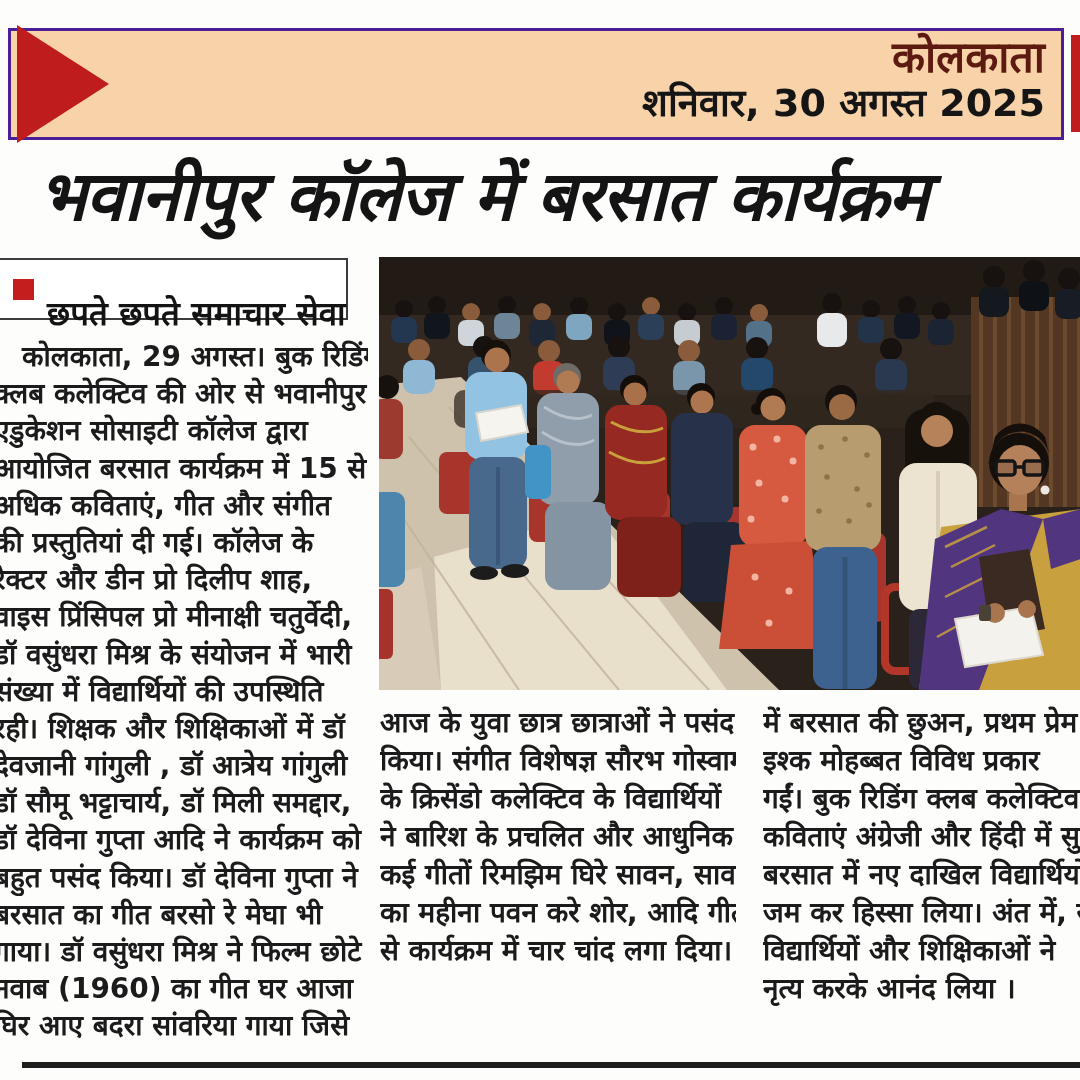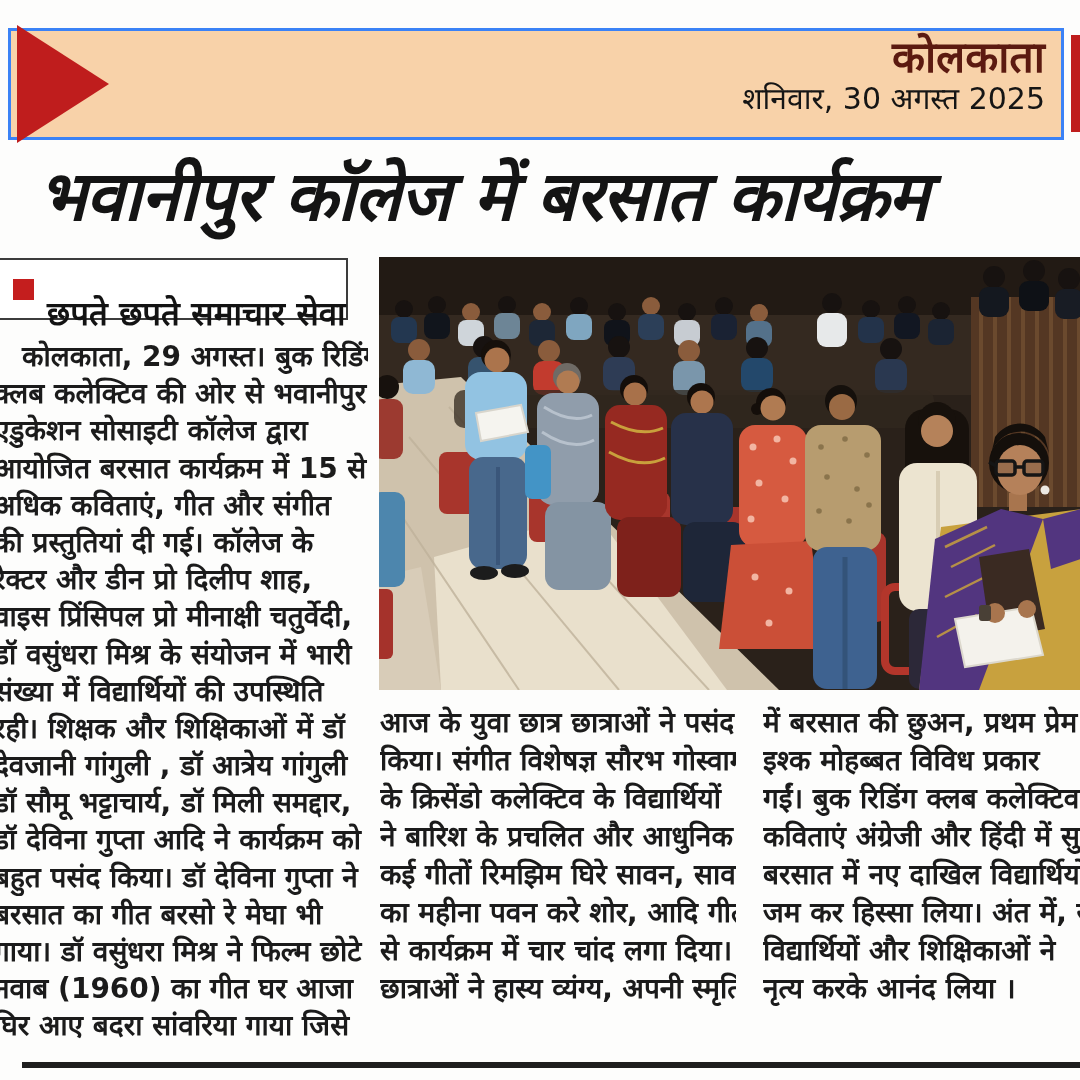--- a/index.html
+++ b/index.html
@@ -4,32 +4,32 @@
 <style>
   html,body{margin:0;padding:0;}
   body{
     width:1080px;height:1080px;position:relative;overflow:hidden;
     background:#fdfdfc;
     font-family:"DejaVu Sans",sans-serif;
   }
   
   .banner{
     position:absolute;left:8px;top:28px;width:1056px;height:112px;
-    background:#f8d2a9;border:3px solid #3b82f6;box-sizing:border-box;
+    background:#f8d2a9;border:3px solid #4c1d95;box-sizing:border-box;
   }
   .banner-arrow{
     position:absolute;left:6px;top:-6px;width:92px;height:118px;
     background:#bf1d1d;
     clip-path:polygon(0 0,100% 50%,0 100%);
   }
   .banner-text{
     position:absolute;right:16px;top:2px;text-align:right;line-height:1.15;
   }
   .banner-city{font-size:43px;font-weight:bold;color:#5c1a10;}
-  .banner-date{font-size:30px;font-weight:normal;color:#151515;}
+  .banner-date{font-size:38px;font-weight:bold;color:#151515;}
   .banner-tab{
     position:absolute;right:0;top:35px;width:9px;height:97px;background:#bf1d1d;
   }
   
   .headline{
     position:absolute;left:38px;top:146px;width:1042px;height:110px;
     font-size:69px;font-weight:bold;color:#141414;
     white-space:nowrap;overflow:hidden;letter-spacing:-1px;font-style:italic;
   }
   
@@ -318,21 +318,20 @@
     <div class="tline">घिर आए बदरा सांवरिया गाया जिसे</div>
   </div>
 <div class="tcol" id="col2">
     <div class="tline">आज के युवा छात्र छात्राओं ने पसंद</div>
     <div class="tline">किया। संगीत विशेषज्ञ सौरभ गोस्वामी</div>
     <div class="tline">के क्रिसेंडो कलेक्टिव के विद्यार्थियों</div>
     <div class="tline">ने बारिश के प्रचलित और आधुनिक</div>
     <div class="tline">कई गीतों रिमझिम घिरे सावन, सावन</div>
     <div class="tline">का महीना पवन करे शोर, आदि गीतों</div>
     <div class="tline">से कार्यक्रम में चार चांद लगा दिया।</div>
-    <div class="tline">छात्राओं ने हास्य व्यंग्य, अपनी स्मृति</div>
   </div>
 <div class="tcol" id="col3">
     <div class="tline">में बरसात की छुअन, प्रथम प्रेम अ</div>
     <div class="tline">इश्क मोहब्बत विविध प्रकार</div>
     <div class="tline">गईं। बुक रिडिंग क्लब कलेक्टिव</div>
     <div class="tline">कविताएं अंग्रेजी और हिंदी में सु</div>
     <div class="tline">बरसात में नए दाखिल विद्यार्थियों</div>
     <div class="tline">जम कर हिस्सा लिया। अंत में, स</div>
     <div class="tline">विद्यार्थियों और शिक्षिकाओं ने</div>
     <div class="tline">नृत्य करके आनंद लिया ।</div>

